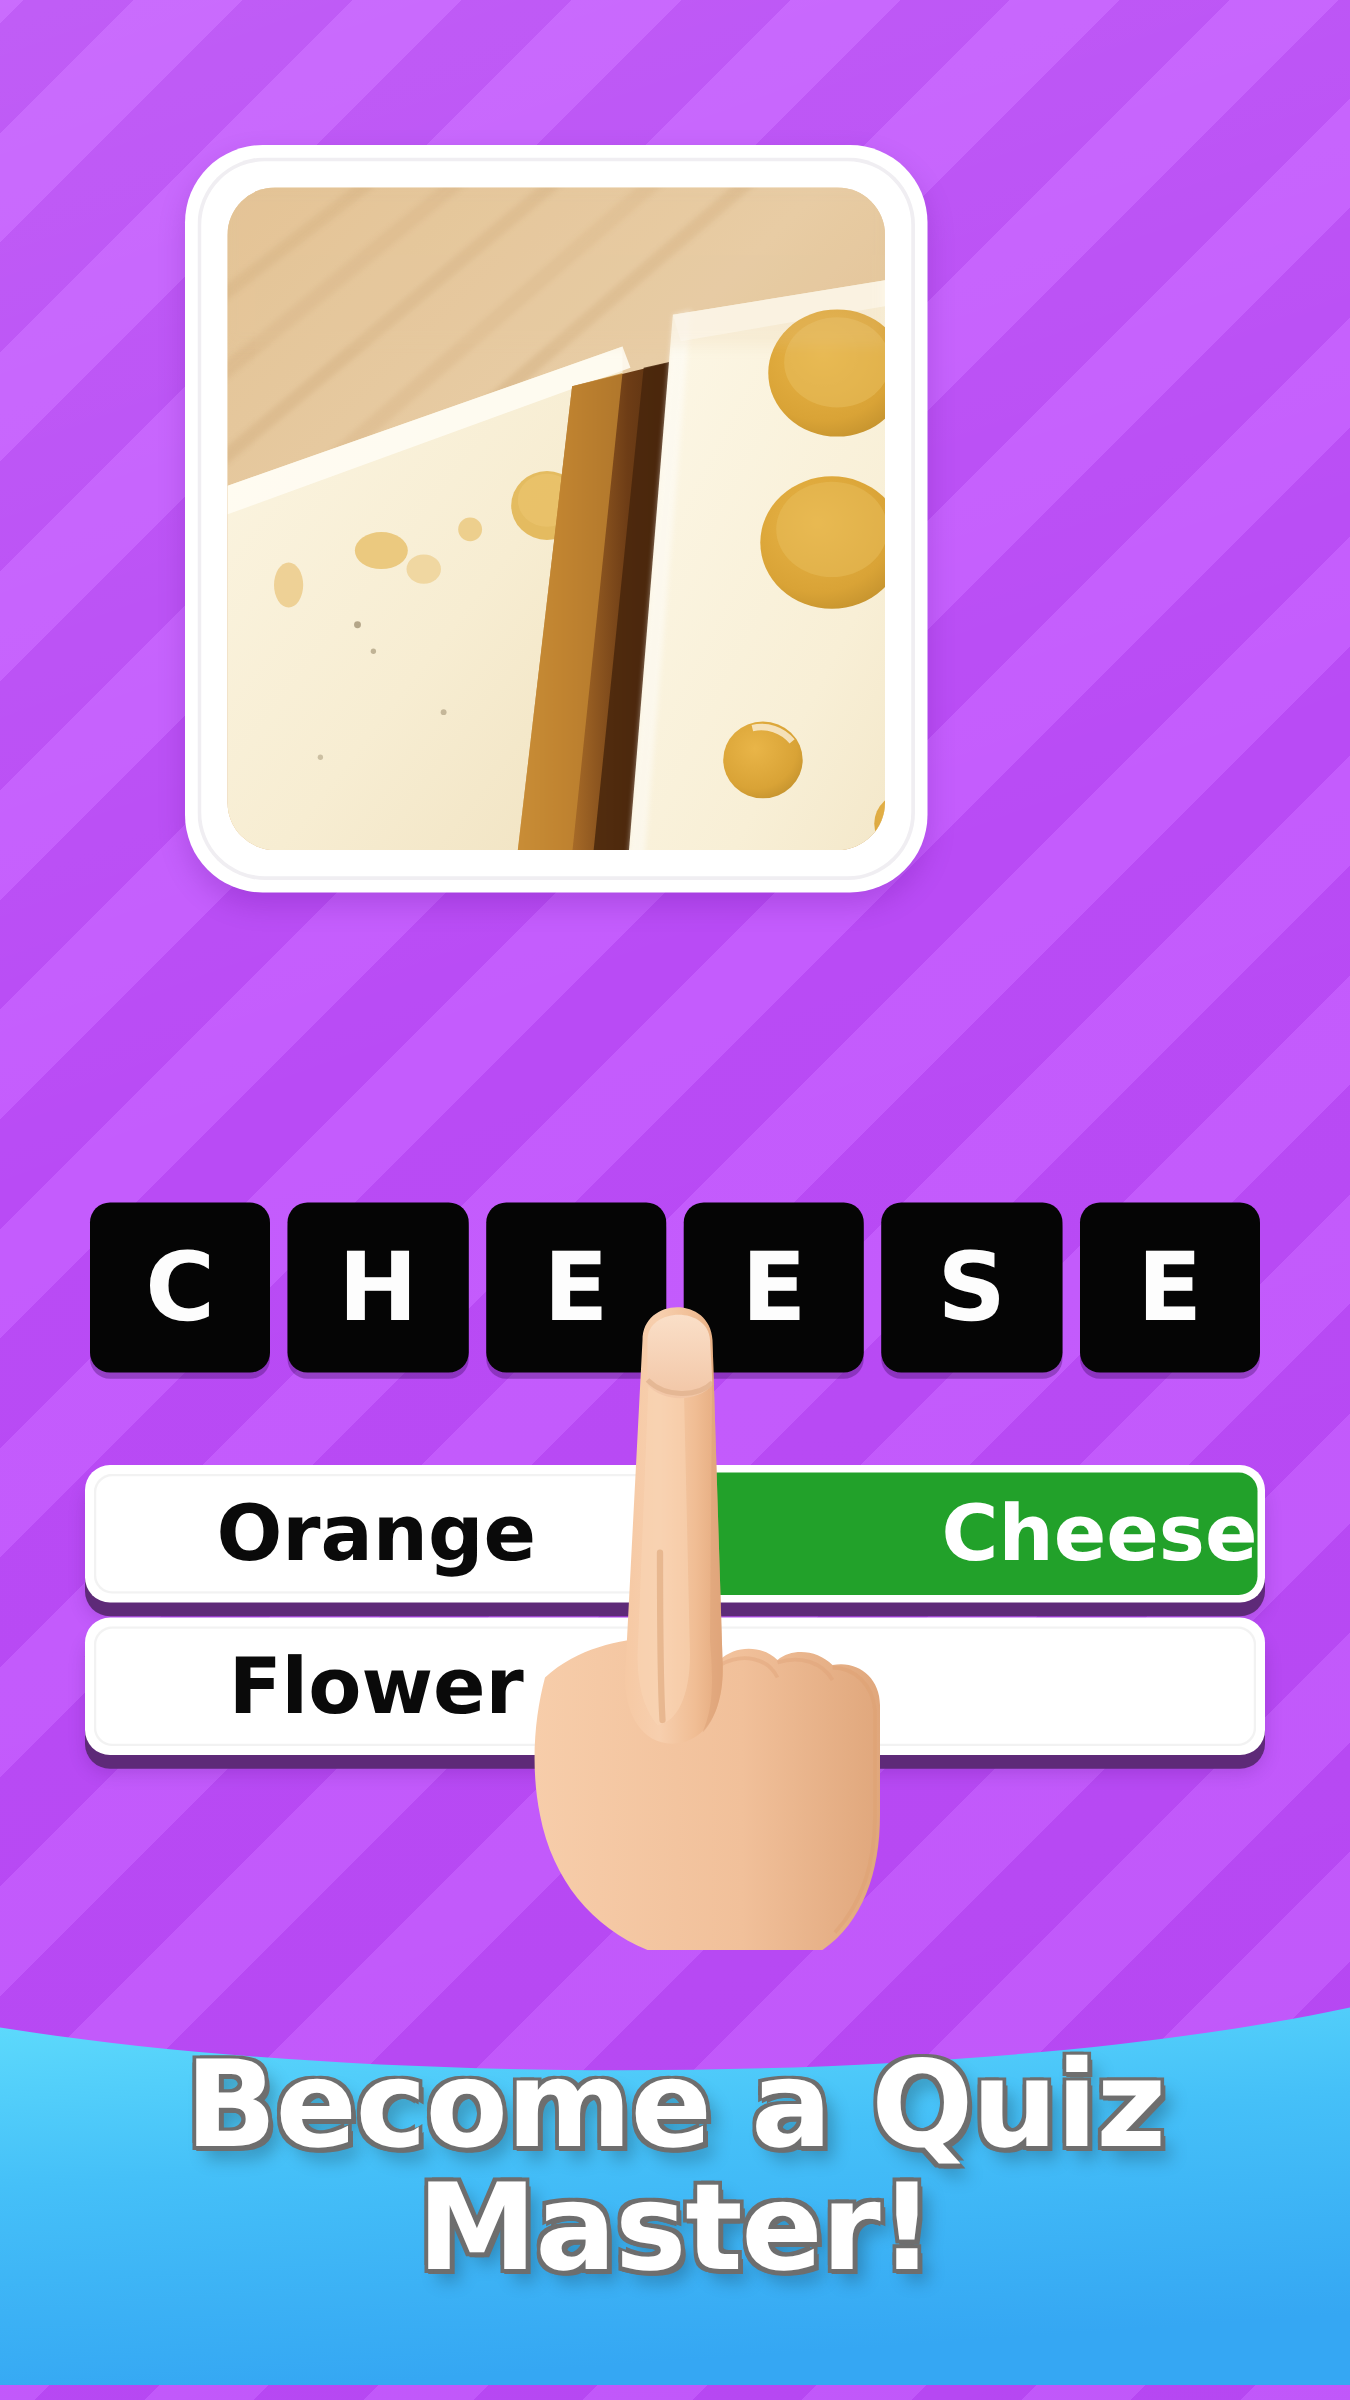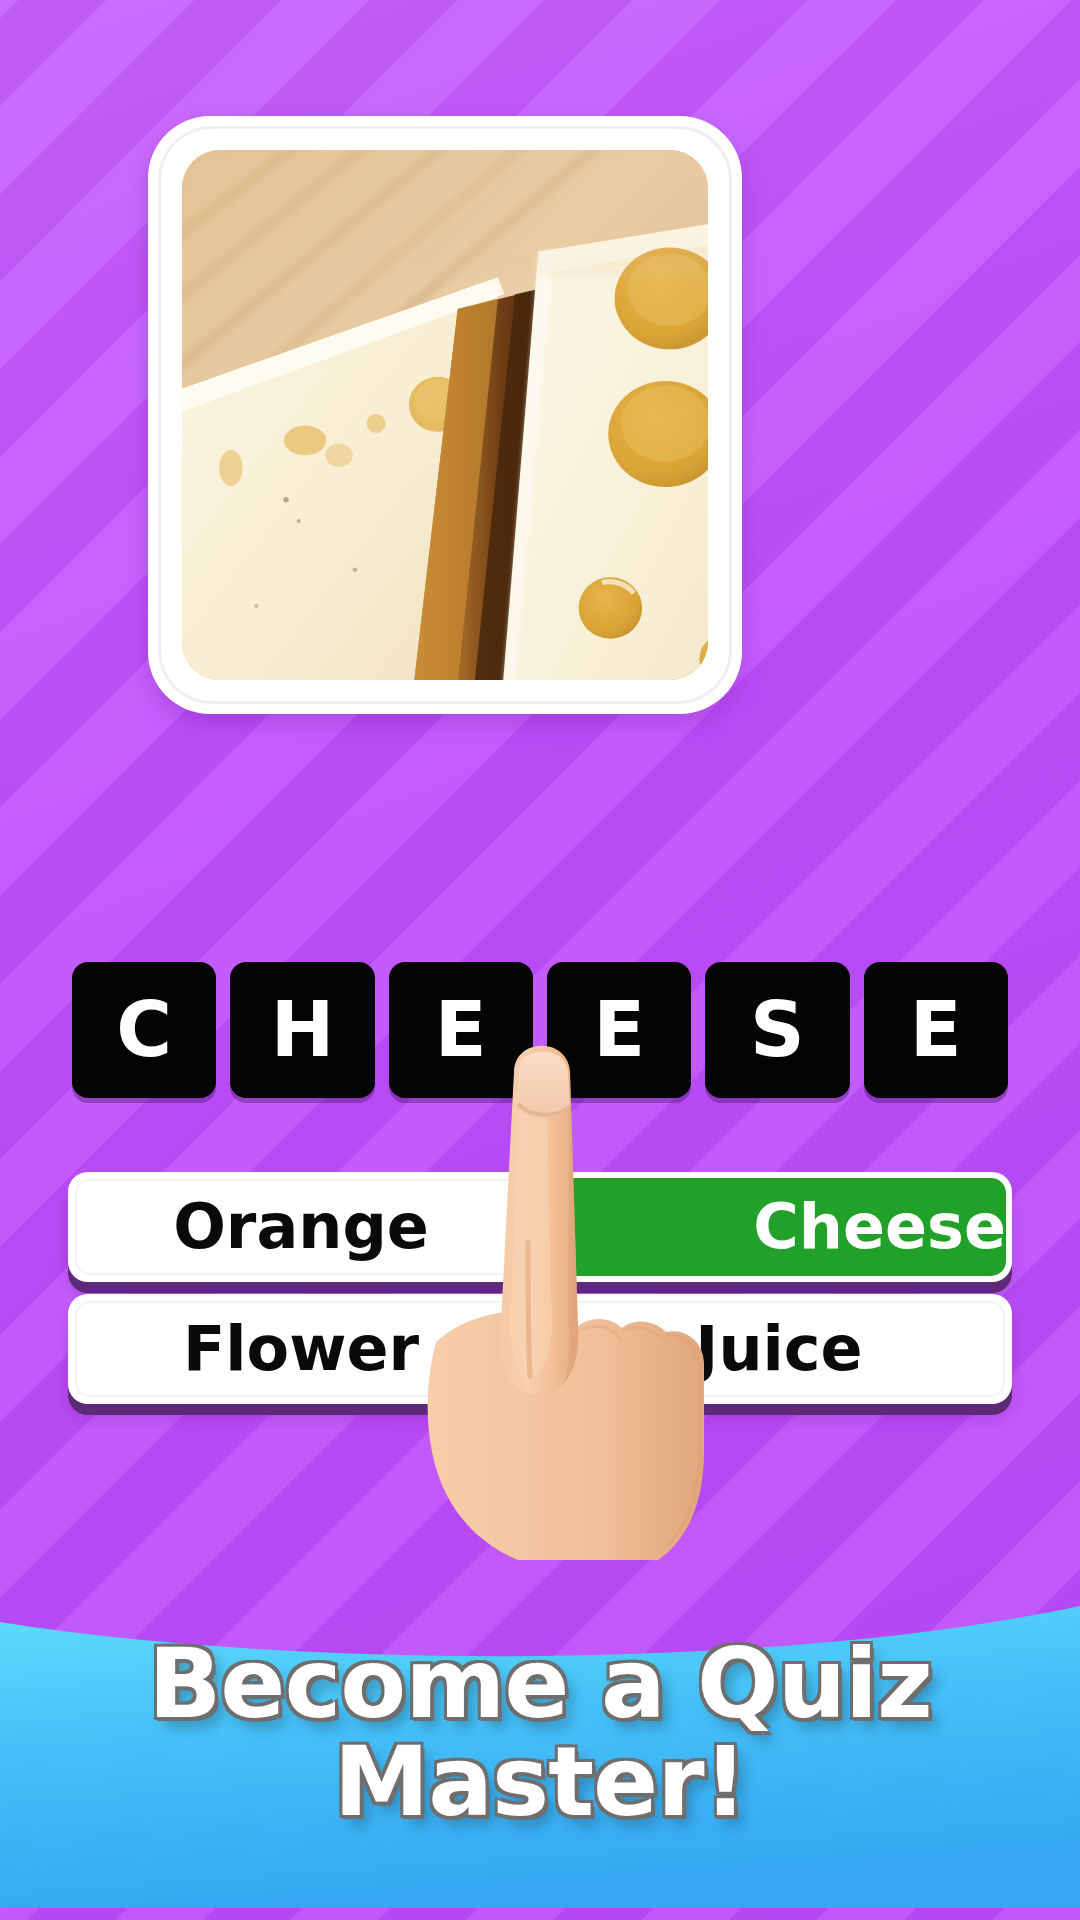--- a/index.html
+++ b/index.html
@@ -323,21 +323,20 @@
     <div class="answer correct">
       <div class="face"></div>
       <span class="label">Cheese</span>
     </div>
     <div class="answer">
       <div class="face"></div>
       <span class="label">Flower</span>
     </div>
     <div class="answer">
       <div class="face"></div>
-      <span class="label">Juice</span>
     </div>
   </div>
 
   <div id="hand">
     <svg viewBox="0 0 300 560" preserveAspectRatio="xMidYMin meet">
       <defs>
         <linearGradient id="skin" x1="0" y1="0" x2="1" y2="0">
           <stop offset="0%" stop-color="#f6c9a4"></stop>
           <stop offset="35%" stop-color="#f7cfae"></stop>
           <stop offset="72%" stop-color="#f0bd94"></stop>

